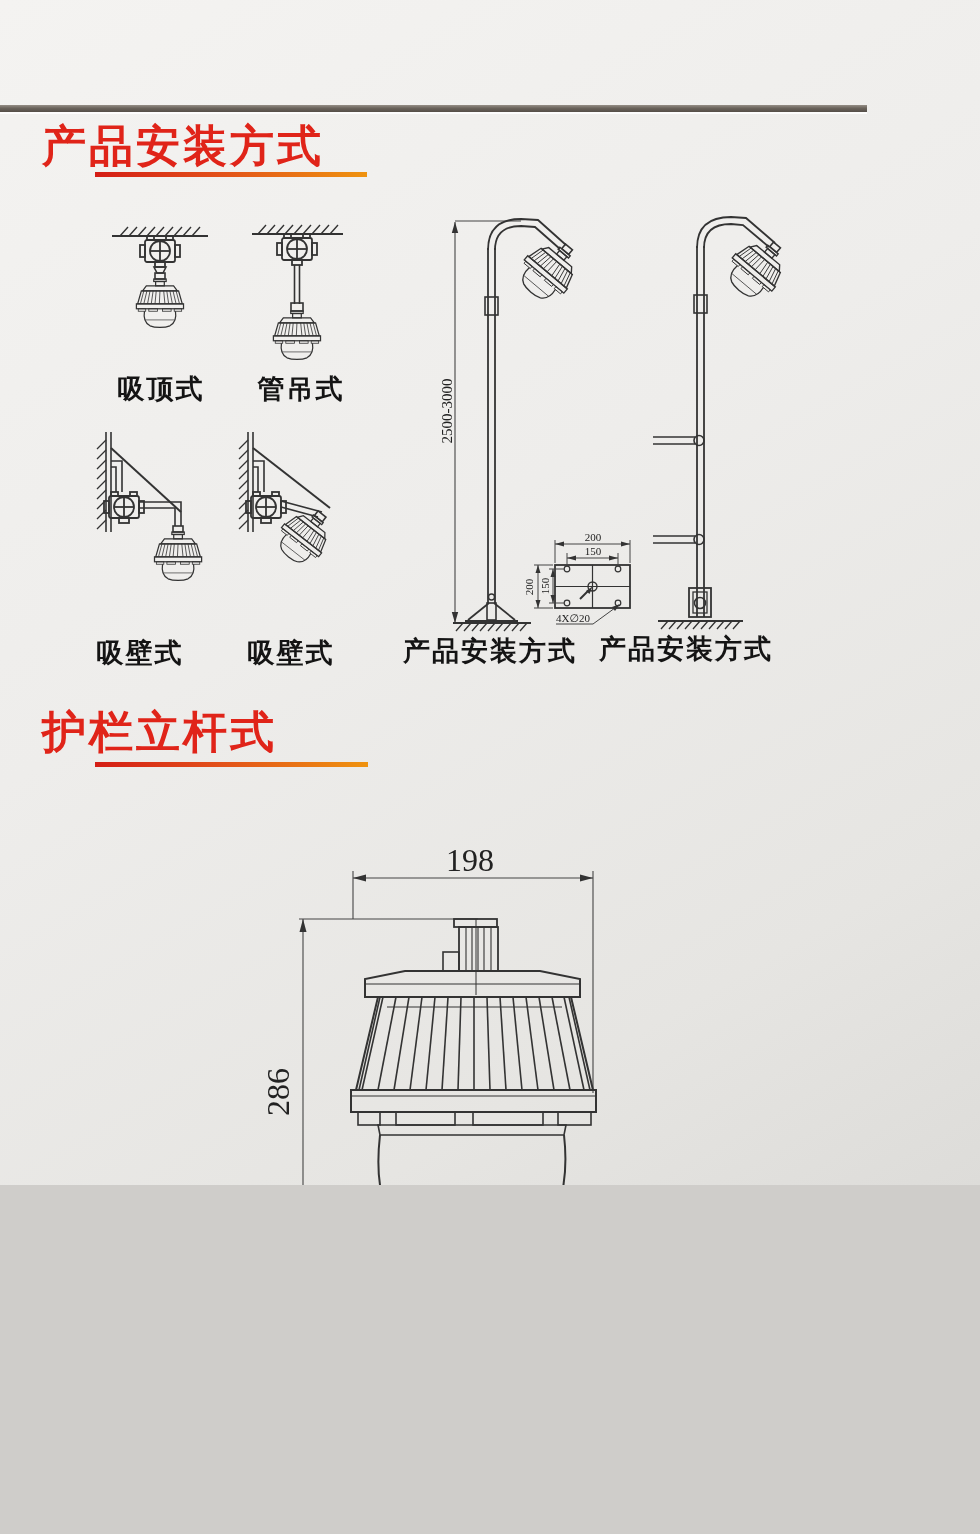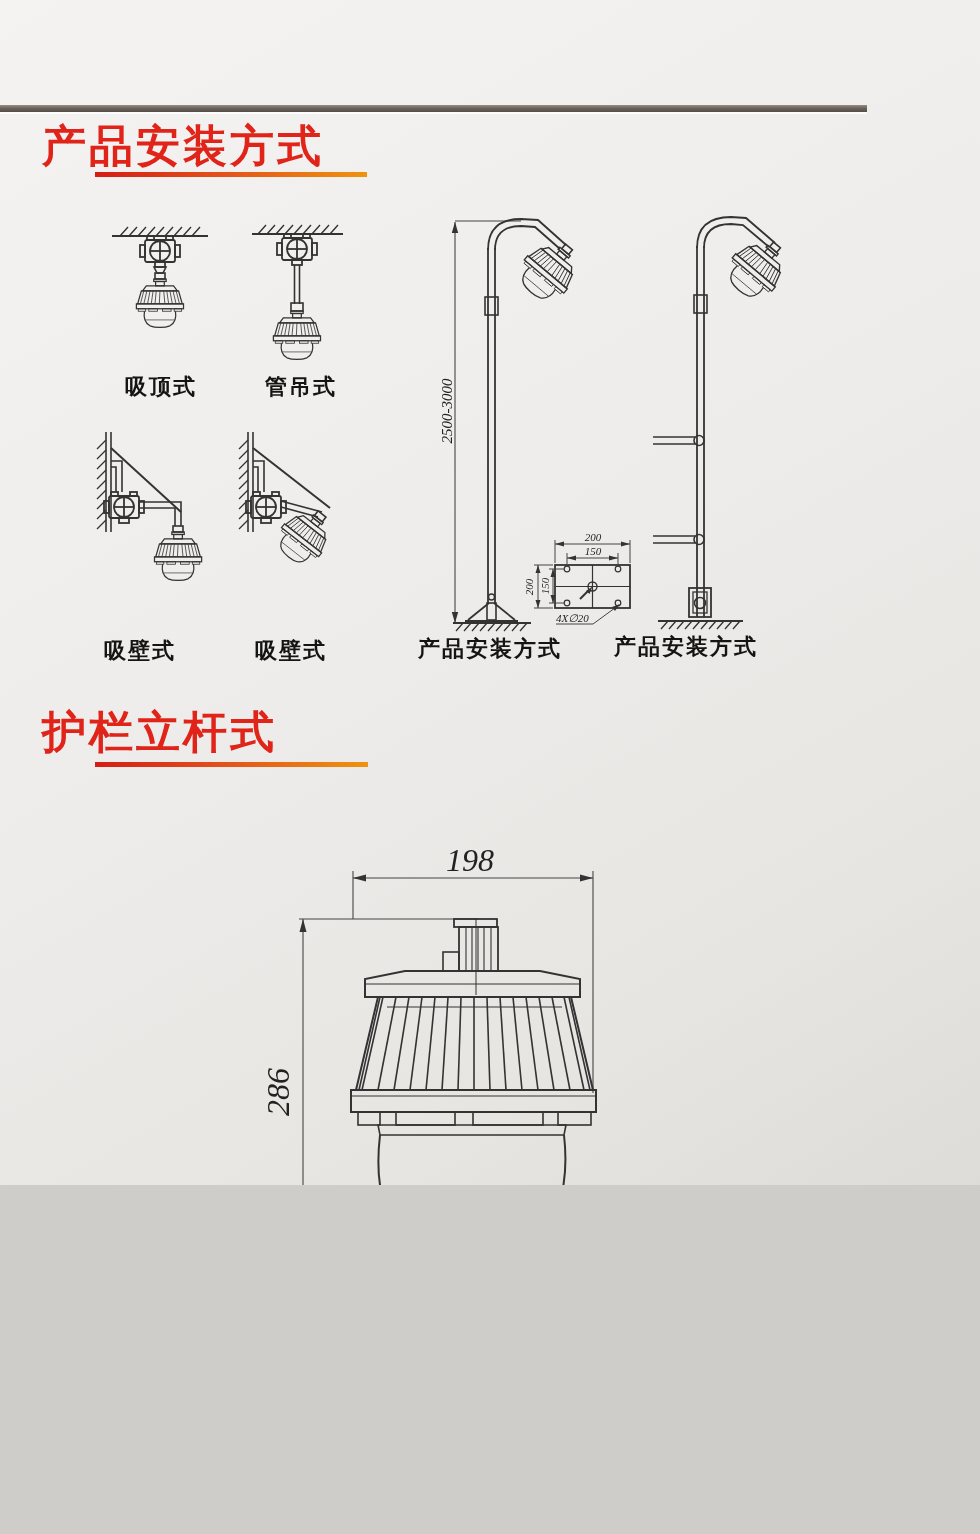--- a/index.html
+++ b/index.html
@@ -15,24 +15,24 @@
   }
   .section-title{
     position:absolute;left:42px;
     font-size:44px;font-weight:700;color:#e02419;letter-spacing:3px;
     line-height:1;white-space:nowrap;
   }
   .title-underline{
     position:absolute;height:5px;
     background:linear-gradient(90deg,#d41d15 0%,#e2501a 45%,#ef930f 100%);
   }
-  .drawing{position:absolute;font-style:italic;}
+  .drawing{position:absolute;}
   .draw-label{
     position:absolute;width:200px;text-align:center;
-    font-size:22px;font-weight:700;color:#141414;letter-spacing:2px;
+    font-size:27px;font-weight:700;color:#141414;letter-spacing:2px;
     line-height:1;white-space:nowrap;
   }
   svg{display:block;overflow:visible;}
   .bottom-bar-orange{
     position:absolute;left:0;top:1493px;width:316px;height:16px;background:#e8940c;
   }
   .bottom-bar-red{
     position:absolute;left:314px;top:1490px;width:557px;height:22px;
     background:#e01312;border:2px solid #fbfaf8;box-sizing:border-box;
   }

